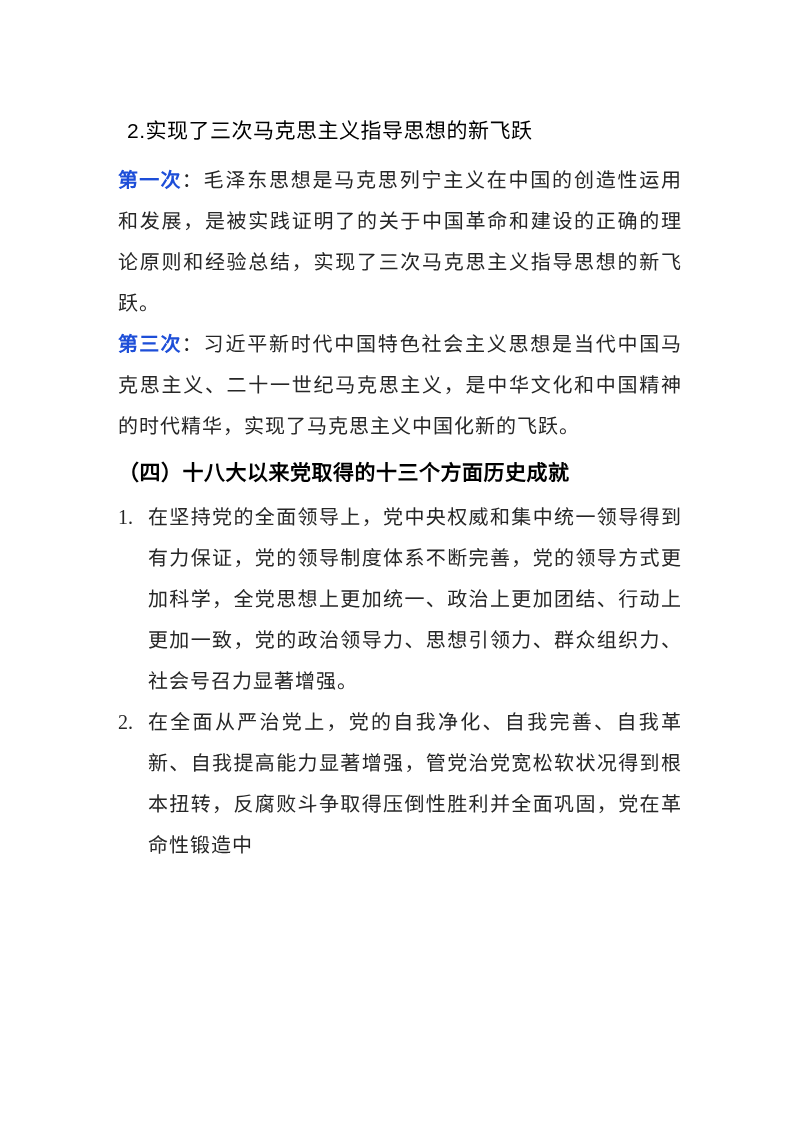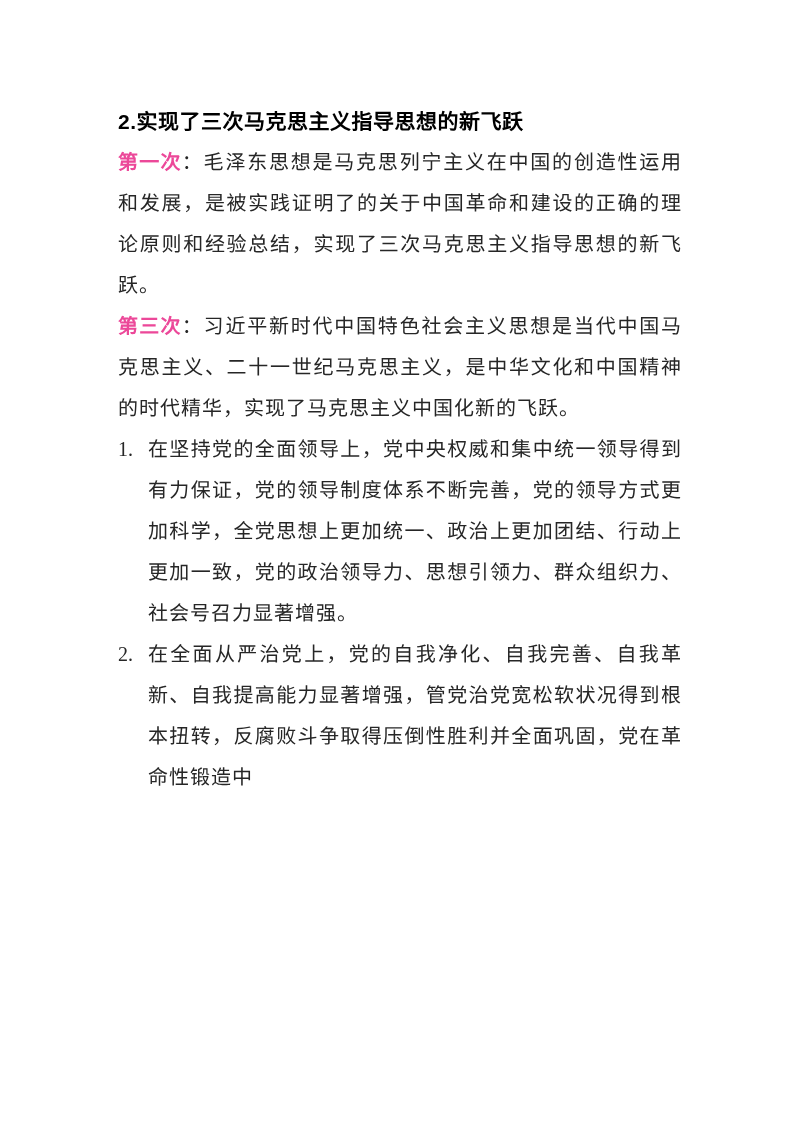--- a/index.html
+++ b/index.html
@@ -17,23 +17,23 @@
   }
   .content {
     position: absolute;
     left: 118px;
     top: 101px;
     width: 564px;
     color: #262626;
     font-family: "Liberation Serif", "DejaVu Serif", serif;
   }
   .doc-h1 {
-    margin: 0;
+    margin: 9px;
     font-family: "Liberation Sans", "DejaVu Sans", sans-serif;
-    font-weight: 700;
+    font-weight: 400;
     font-size: 21px;
     line-height: 41px;
     letter-spacing: 0.5px;
     color: #000000;
   }
   .doc-h2 {
     margin: 5px 0 4px 0;
     font-family: "Liberation Sans", "DejaVu Sans", sans-serif;
     font-weight: 700;
     font-size: 21px;
@@ -44,21 +44,21 @@
   .para {
     margin: 0;
     font-size: 20px;
     line-height: 41px;
     letter-spacing: 1px;
     text-align: justify;
   }
   .lead {
     font-family: "Liberation Sans", "DejaVu Sans", sans-serif;
     font-weight: 700;
-    color: #ec4899;
+    color: #1d4ed8;
     letter-spacing: 0.5px;
   }
   .list {
     margin: 0;
   }
   .list-item {
     display: flex;
     font-size: 20px;
     line-height: 41px;
   }
@@ -78,20 +78,21 @@
 <div class="page">
   <div class="content">
 
     <h1 class="doc-h1">2.实现了三次马克思主义指导思想的新飞跃</h1>
 
     <p class="para"><span class="lead">第一次</span><span>：毛泽东思想是马克思列宁主义在中国的创造性运用和发展，是被实践证明了的关于中国革命和建设的正确的理论原则和经验总结，实现了三次马克思主义指导思想的新飞跃。</span></p>
 
 
     <p class="para"><span class="lead">第三次</span><span>：习近平新时代中国特色社会主义思想是当代中国马克思主义、二十一世纪马克思主义，是中华文化和中国精神的时代精华，实现了马克思主义中国化新的飞跃。</span></p>
 
+    <h2 class="doc-h2">（四）十八大以来党取得的十三个方面历史成就</h2>
 
     <div class="list">
 
       <div class="list-item">
         <span class="list-num">1.</span>
         <span class="list-text">在坚持党的全面领导上，党中央权威和集中统一领导得到有力保证，党的领导制度体系不断完善，党的领导方式更加科学，全党思想上更加统一、政治上更加团结、行动上更加一致，党的政治领导力、思想引领力、群众组织力、社会号召力显著增强。</span>
       </div>
 
       <div class="list-item">
         <span class="list-num">2.</span>

